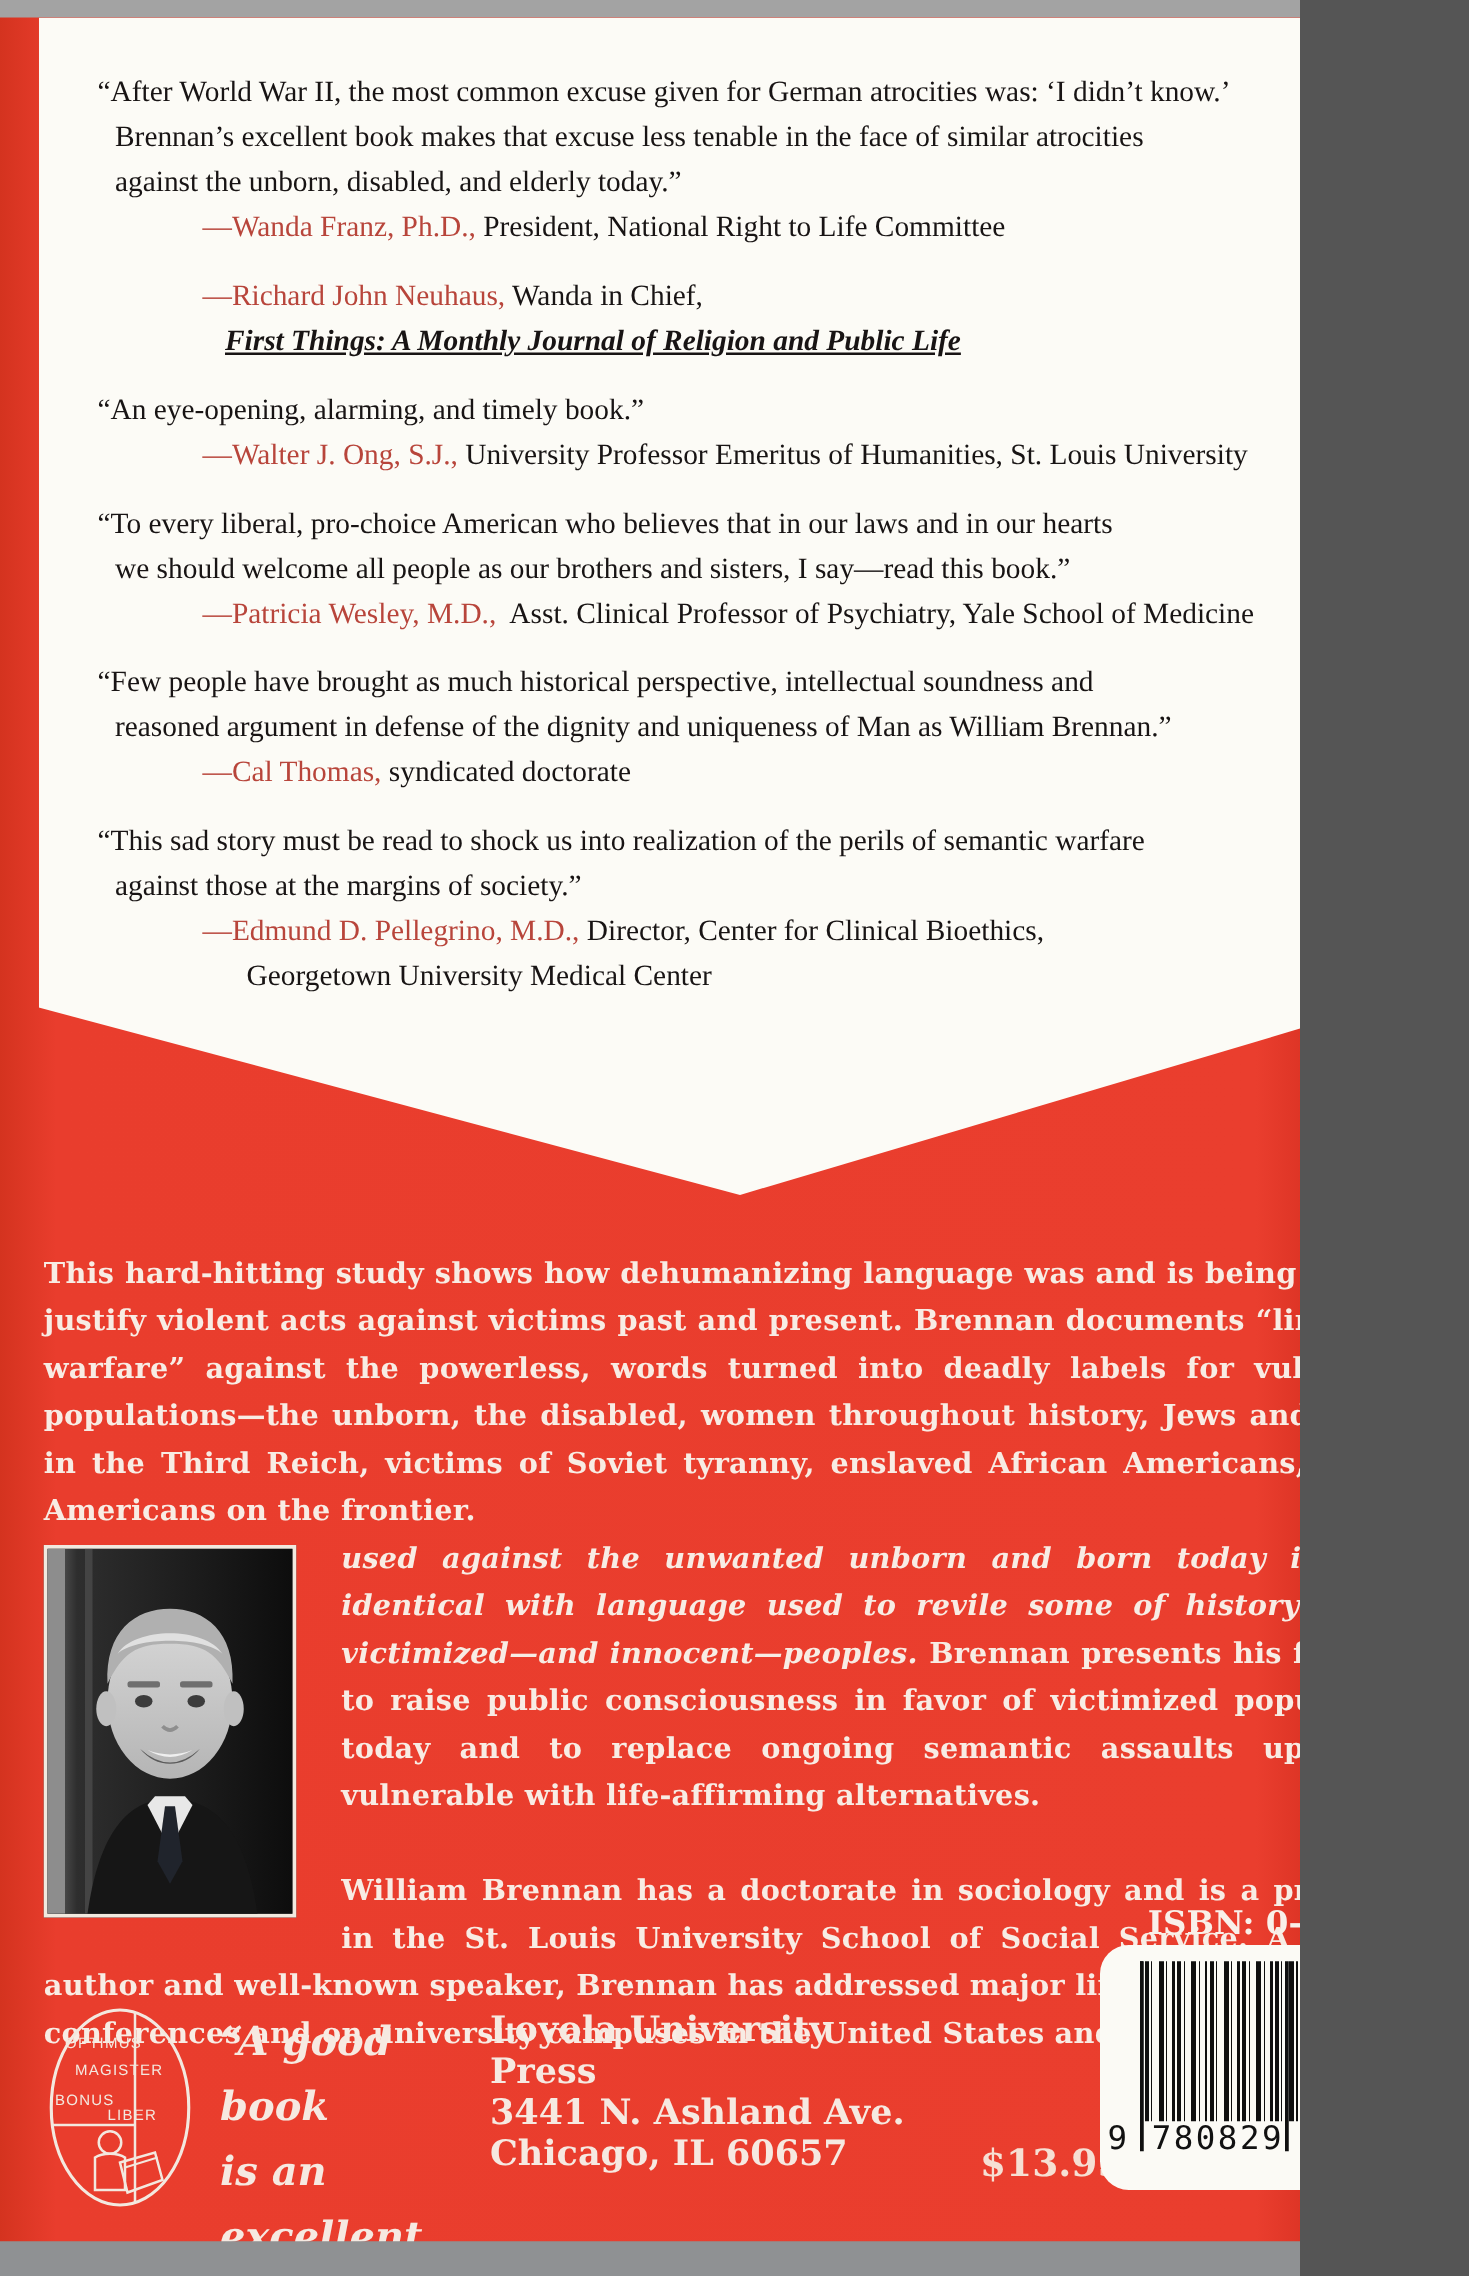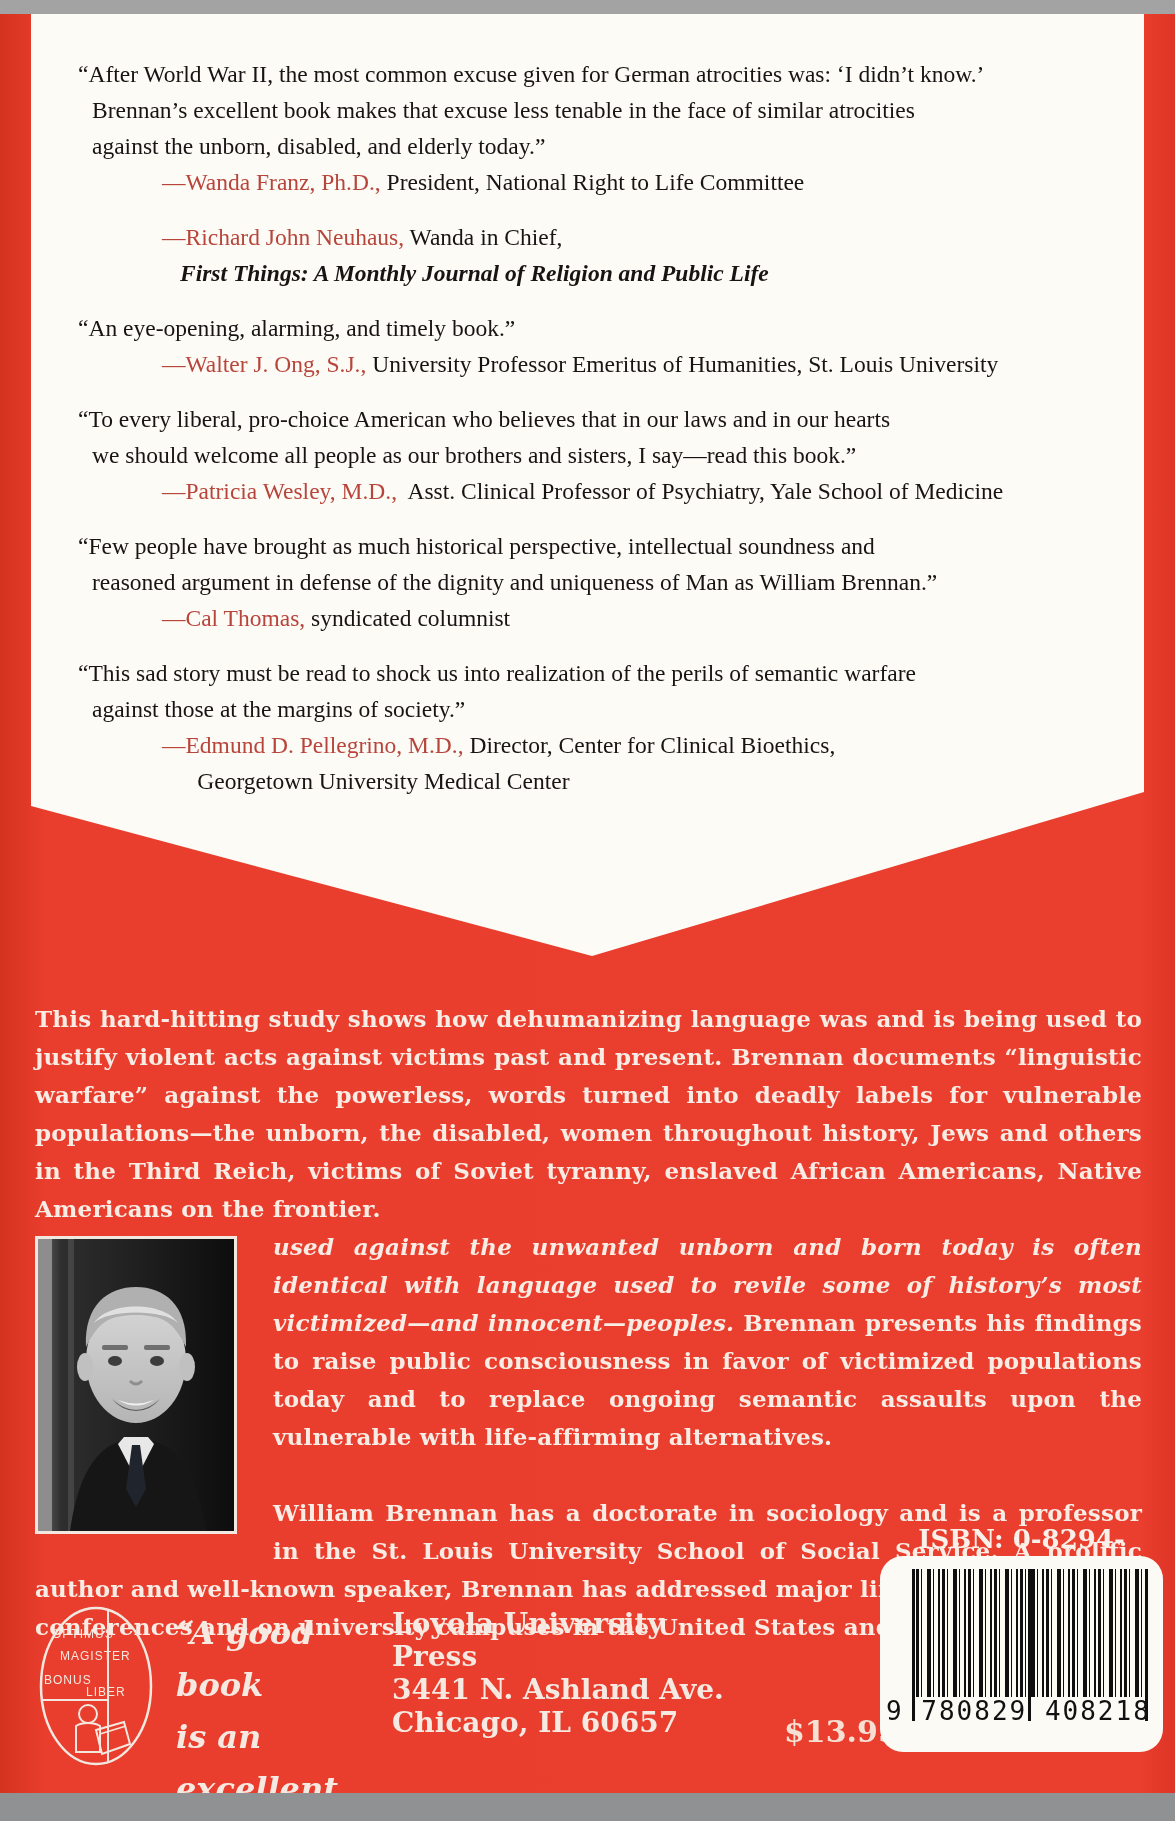--- a/index.html
+++ b/index.html
@@ -1,36 +1,36 @@
 <!DOCTYPE html>
 <html><head>
 <meta charset="utf-8">
 <style>
   html,body{margin:0;padding:0;background:#555;}
   .cover{
-    position:relative; width:1175px; height:1821px; overflow:hidden;
+    position:relative; width:1040px; height:1821px; overflow:hidden;
     background:linear-gradient(90deg,#d4331f 0px,#e93d2d 45px,#ea3e2e calc(100% - 35px),#de3526 100%);
     font-family:"Liberation Serif", serif;
   }
   .scan-band{position:absolute;left:0;width:1175px;background:#a3a3a3;}
   .scan-top{top:0;height:14px;}
   .scan-bottom{top:1793px;height:28px;background:#8f9193;}
 
   
   .white-panel{
     position:absolute;left:31px;top:14px;width:1113px;height:942px;
     background:#fcfbf6;
     clip-path:polygon(0 0,100% 0,100% 778px,561px 942px,0 792px);
   }
   .quotes{padding:42px 18px 0 18px;color:#181414;font-size:23.5px;line-height:36px;}
   .quote-block{margin-bottom:19px;}
   .quote-text{white-space:pre-wrap;padding-left:43px;text-indent:-14px;}
   .quote-attr{white-space:pre-wrap;padding-left:113px;}
   .attr-name{color:#b8453b;}
-  .attr-extra{padding-left:131px;font-style:italic;font-weight:bold;}
+  .attr-extra{padding-left:131px;font-style:italic;font-weight:bold;text-decoration:underline;}
 
   
   .red-body{
     position:absolute;left:35px;top:1000px;width:1107px;
     color:#f8ece4;font-family:"DejaVu Serif", serif;font-weight:bold;
     font-size:23px;line-height:38px;text-align:justify;letter-spacing:0.2px;
   }
   .para2{text-indent:56px;}
   .photo-frame{
     float:left;width:196px;height:292px;margin:8px 36px 6px 0;
@@ -94,21 +94,21 @@
 
       <div class="quote-block">
         <div class="quote-text">“To every liberal, pro-choice American who believes that in our laws and in our hearts
 we should welcome all people as our brothers and sisters, I say—read this book.”</div>
         <div class="quote-attr"><span class="attr-name">—Patricia Wesley, M.D.,</span><span>  Asst. Clinical Professor of Psychiatry, Yale School of Medicine</span></div>
       </div>
 
       <div class="quote-block">
         <div class="quote-text">“Few people have brought as much historical perspective, intellectual soundness and
 reasoned argument in defense of the dignity and uniqueness of Man as William Brennan.”</div>
-        <div class="quote-attr"><span class="attr-name">—Cal Thomas,</span><span> syndicated columnist</span></div>
+        <div class="quote-attr"><span class="attr-name">—Cal Thomas,</span><span> syndicated doctorate</span></div>
       </div>
 
       <div class="quote-block">
         <div class="quote-text">“This sad story must be read to shock us into realization of the perils of semantic warfare
 against those at the margins of society.”</div>
         <div class="quote-attr"><span class="attr-name">—Edmund D. Pellegrino, M.D.,</span><span> Director, Center for Clinical Bioethics,
       Georgetown University Medical Center</span></div>
       </div>
 
     </div>

